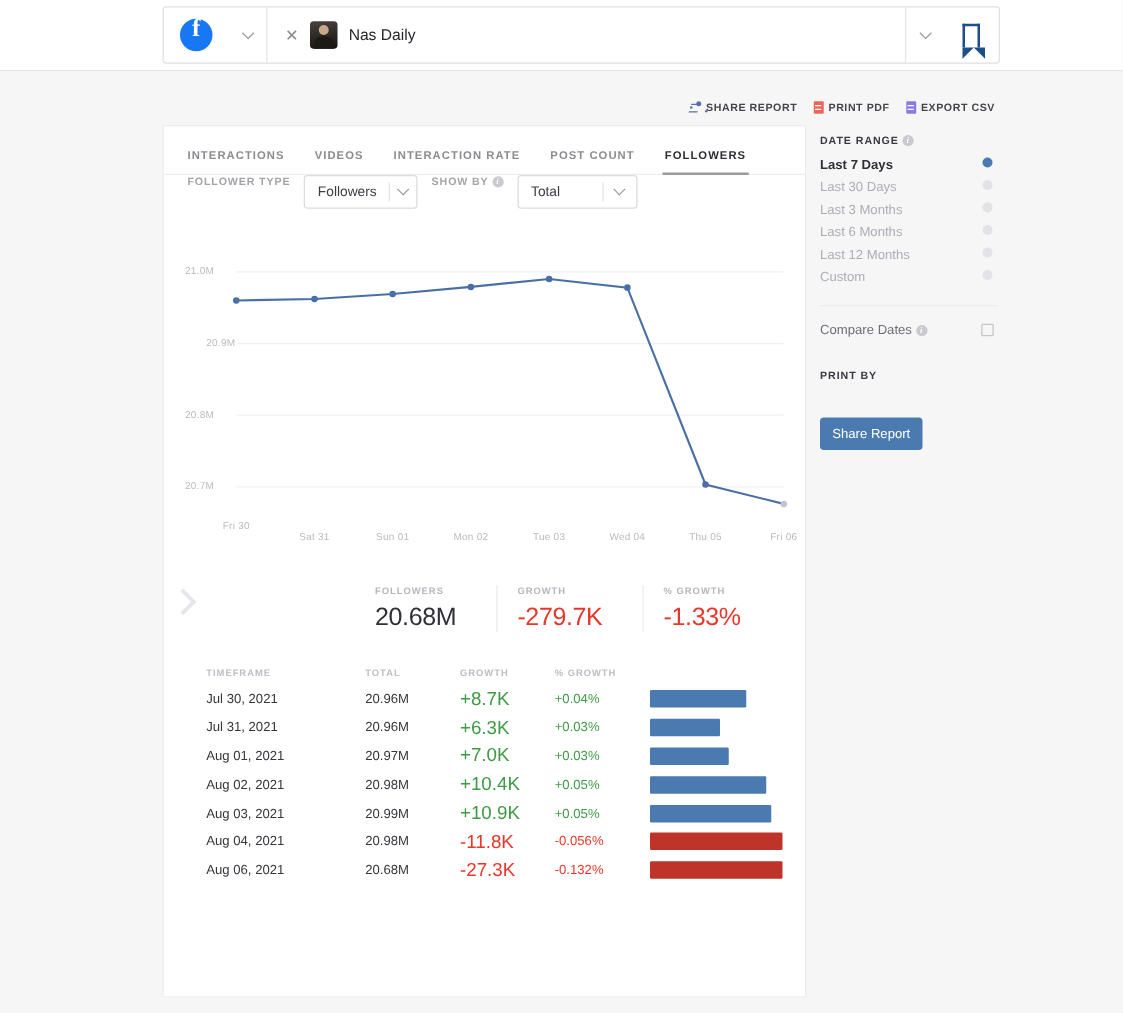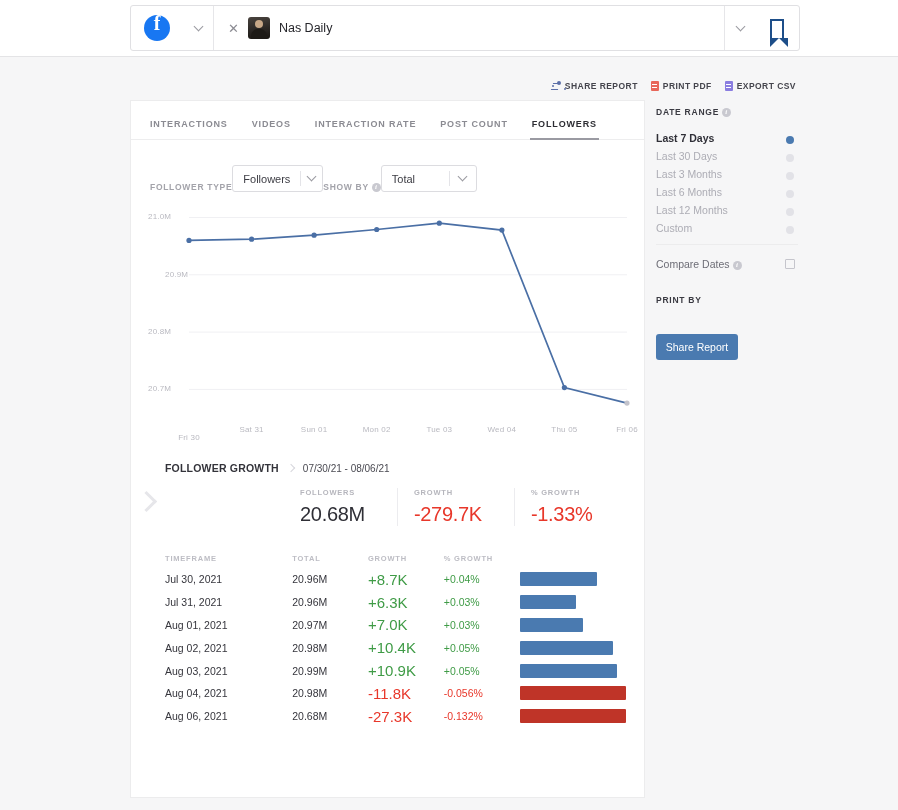--- a/index.html
+++ b/index.html
@@ -114,21 +114,21 @@
     padding: 0 0 10px 0; margin-right: 24px; cursor: pointer; position: relative;
     white-space: nowrap;
   }
   .tab.active { color: #2d2d33; }
   .tab.active::after {
     content: ""; position: absolute; left: -2px; right: -2px; bottom: -1px;
     height: 2px; background: #9a9aa2;
   }
 
   .filters {
-    display: flex; align-items: flex-end; height: 52px; padding: 0 19px; 
+    display: flex; align-items: flex-start; height: 52px; padding: 0 19px; gap: 11px;
   }
   .flabel { font-size: 8.5px; letter-spacing: 0.7px; color: #a3a3aa; font-weight: bold; }
   .info-i {
     display: inline-block; width: 9px; height: 9px; border-radius: 50%;
     background: #c9c9d0; color: #fff; font-size: 7px; line-height: 9px;
     text-align: center; font-style: italic; font-weight: bold; vertical-align: middle;
     margin-left: 3px; font-family: "Liberation Serif", serif;
   }
   .select {
     height: 27px; border: 1px solid #dcdce0; border-radius: 3px;
@@ -194,21 +194,21 @@
   .bar.up { background: #4a7ab0; }
   .bar.down { background: #bf3428; }
 
   
   .side { position: absolute; left: 656px; top: 107px; width: 142px; }
   .side-h {
     font-size: 8.5px; letter-spacing: 0.75px; color: #3a3a42; font-weight: bold;
     margin-bottom: 9px;
   }
   .opt {
-    display: flex; align-items: flex-end; justify-content: space-between;
+    display: flex; align-items: flex-start; justify-content: space-between;
     height: 18px; cursor: pointer; gap: 11px;
   }
   .opt-l { font-size: 10.5px; color: #adadb5; }
   .opt.sel .opt-l { color: #2f2f37; font-weight: bold; }
   .radio { width: 8px; height: 8px; border-radius: 50%; background: #e2e2e7; margin-right: 4px; }
   .opt.sel .radio { background: #4a7ab0; }
   .side-rule { height: 1px; background: #ececed; margin: 10px 0 10px 0; }
   .cmp { display: flex; align-items: center; justify-content: space-between; height: 18px; }
   .cmp-l { font-size: 10.5px; color: #6d6d76; }
   .cbox { width: 10px; height: 10px; border: 1px solid #c5c5cc; border-radius: 1px; margin-right: 3px; }
@@ -305,36 +305,31 @@
         <circle cx="425.4" cy="191.6" r="2.6" fill="#4a6fa5"></circle>
         <circle cx="488.0" cy="207.1" r="2.6" fill="#c3c3cb"></circle>
       </svg>
     <div id="ylabels">
         <div class="ytick" style="left: 9px; top: 16.4595px;">21.0M</div>
         <div class="ytick" style="left: 26px; top: 73.7568px;">20.9M</div>
         <div class="ytick" style="left: 9px; top: 131.054px;">20.8M</div>
         <div class="ytick" style="left: 9px; top: 188.351px;">20.7M</div>
       </div>
     <div id="xlabels">
-        <div class="xtick" style="left: 25px; top: 237px;">Fri 30</div>
+        <div class="xtick" style="left: 25px; top: 220px;">Fri 30</div>
         <div class="xtick" style="left: 87.5714px; top: 229px;">Sat 31</div>
         <div class="xtick" style="left: 150.143px; top: 229px;">Sun 01</div>
         <div class="xtick" style="left: 212.714px; top: 229px;">Mon 02</div>
         <div class="xtick" style="left: 275.286px; top: 229px;">Tue 03</div>
         <div class="xtick" style="left: 337.857px; top: 229px;">Wed 04</div>
         <div class="xtick" style="left: 400.429px; top: 229px;">Thu 05</div>
         <div class="xtick" style="left: 463px; top: 229px;">Fri 06</div>
       </div>
   </div>
 
-  <div class="fg-head">
-    <span class="fg-title">FOLLOWER GROWTH</span>
-    <span class="fg-sep"></span>
-    <span class="fg-range">07/30/21 - 08/06/21</span>
-  </div>
 
   <div class="summary">
     <span class="big-chev"></span>
     <div class="sum-pad"></div>
     <div class="sum-col">
       <div class="sum-lab">FOLLOWERS</div>
       <div class="sum-val">20.68M</div>
     </div>
     <div class="sum-col bl">
       <div class="sum-lab">GROWTH</div>

